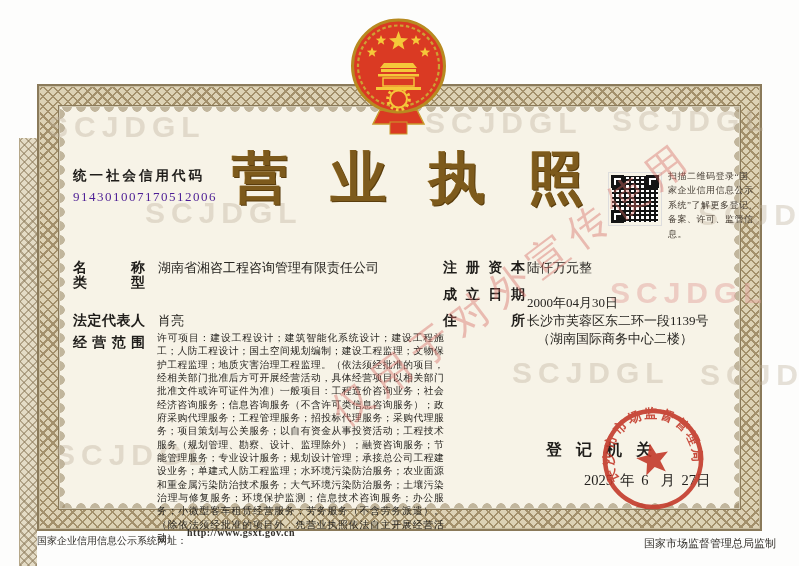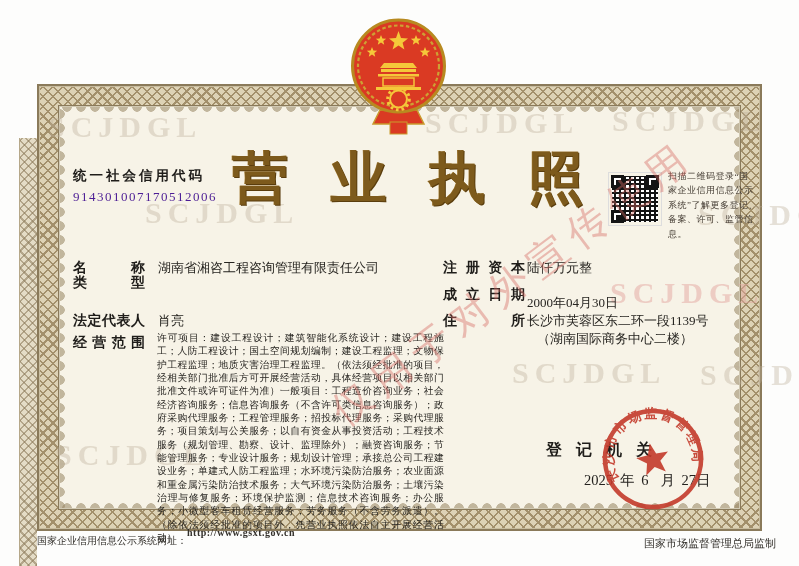--- a/index.html
+++ b/index.html
@@ -40,21 +40,21 @@
     background-size:14px 7px; background-repeat:repeat-x; }
   .scallop-top { top:0; }
   .scallop-bottom { bottom:0; transform:scaleY(-1); }
   .scallop-v { position:absolute; top:0; height:100%; width:7px;
     background-image: radial-gradient(circle at 0px 7px, rgba(150,131,96,.55) 4.5px, transparent 5px);
     background-size:7px 14px; background-repeat:repeat-y; }
   .scallop-left { left:0; }
   .scallop-right { right:0; transform:scaleX(-1); }
 
   
-  .wm { position:absolute; font-family:Liberation Serif, serif; font-weight:700;
+  .wm { position:absolute; font-family:Liberation Sans, sans-serif; font-weight:700;
         font-size:30px; letter-spacing:6px; color:rgba(188,176,155,.38); z-index:1; white-space:nowrap; }
   .wm-pink { color:rgba(228,165,160,.5); }
   .wm-diagonal {
     position:absolute; left:282px; top:226px; width:540px; z-index:3;
     transform:rotate(-37deg); transform-origin:center;
     font-size:40px; letter-spacing:9px; color:rgba(214,108,100,.42);
     font-family:"Liberation Serif", serif; white-space:nowrap; pointer-events:none;
   }
 
   .content { position:absolute; left:0; top:0; width:799px; height:566px; z-index:2; }

